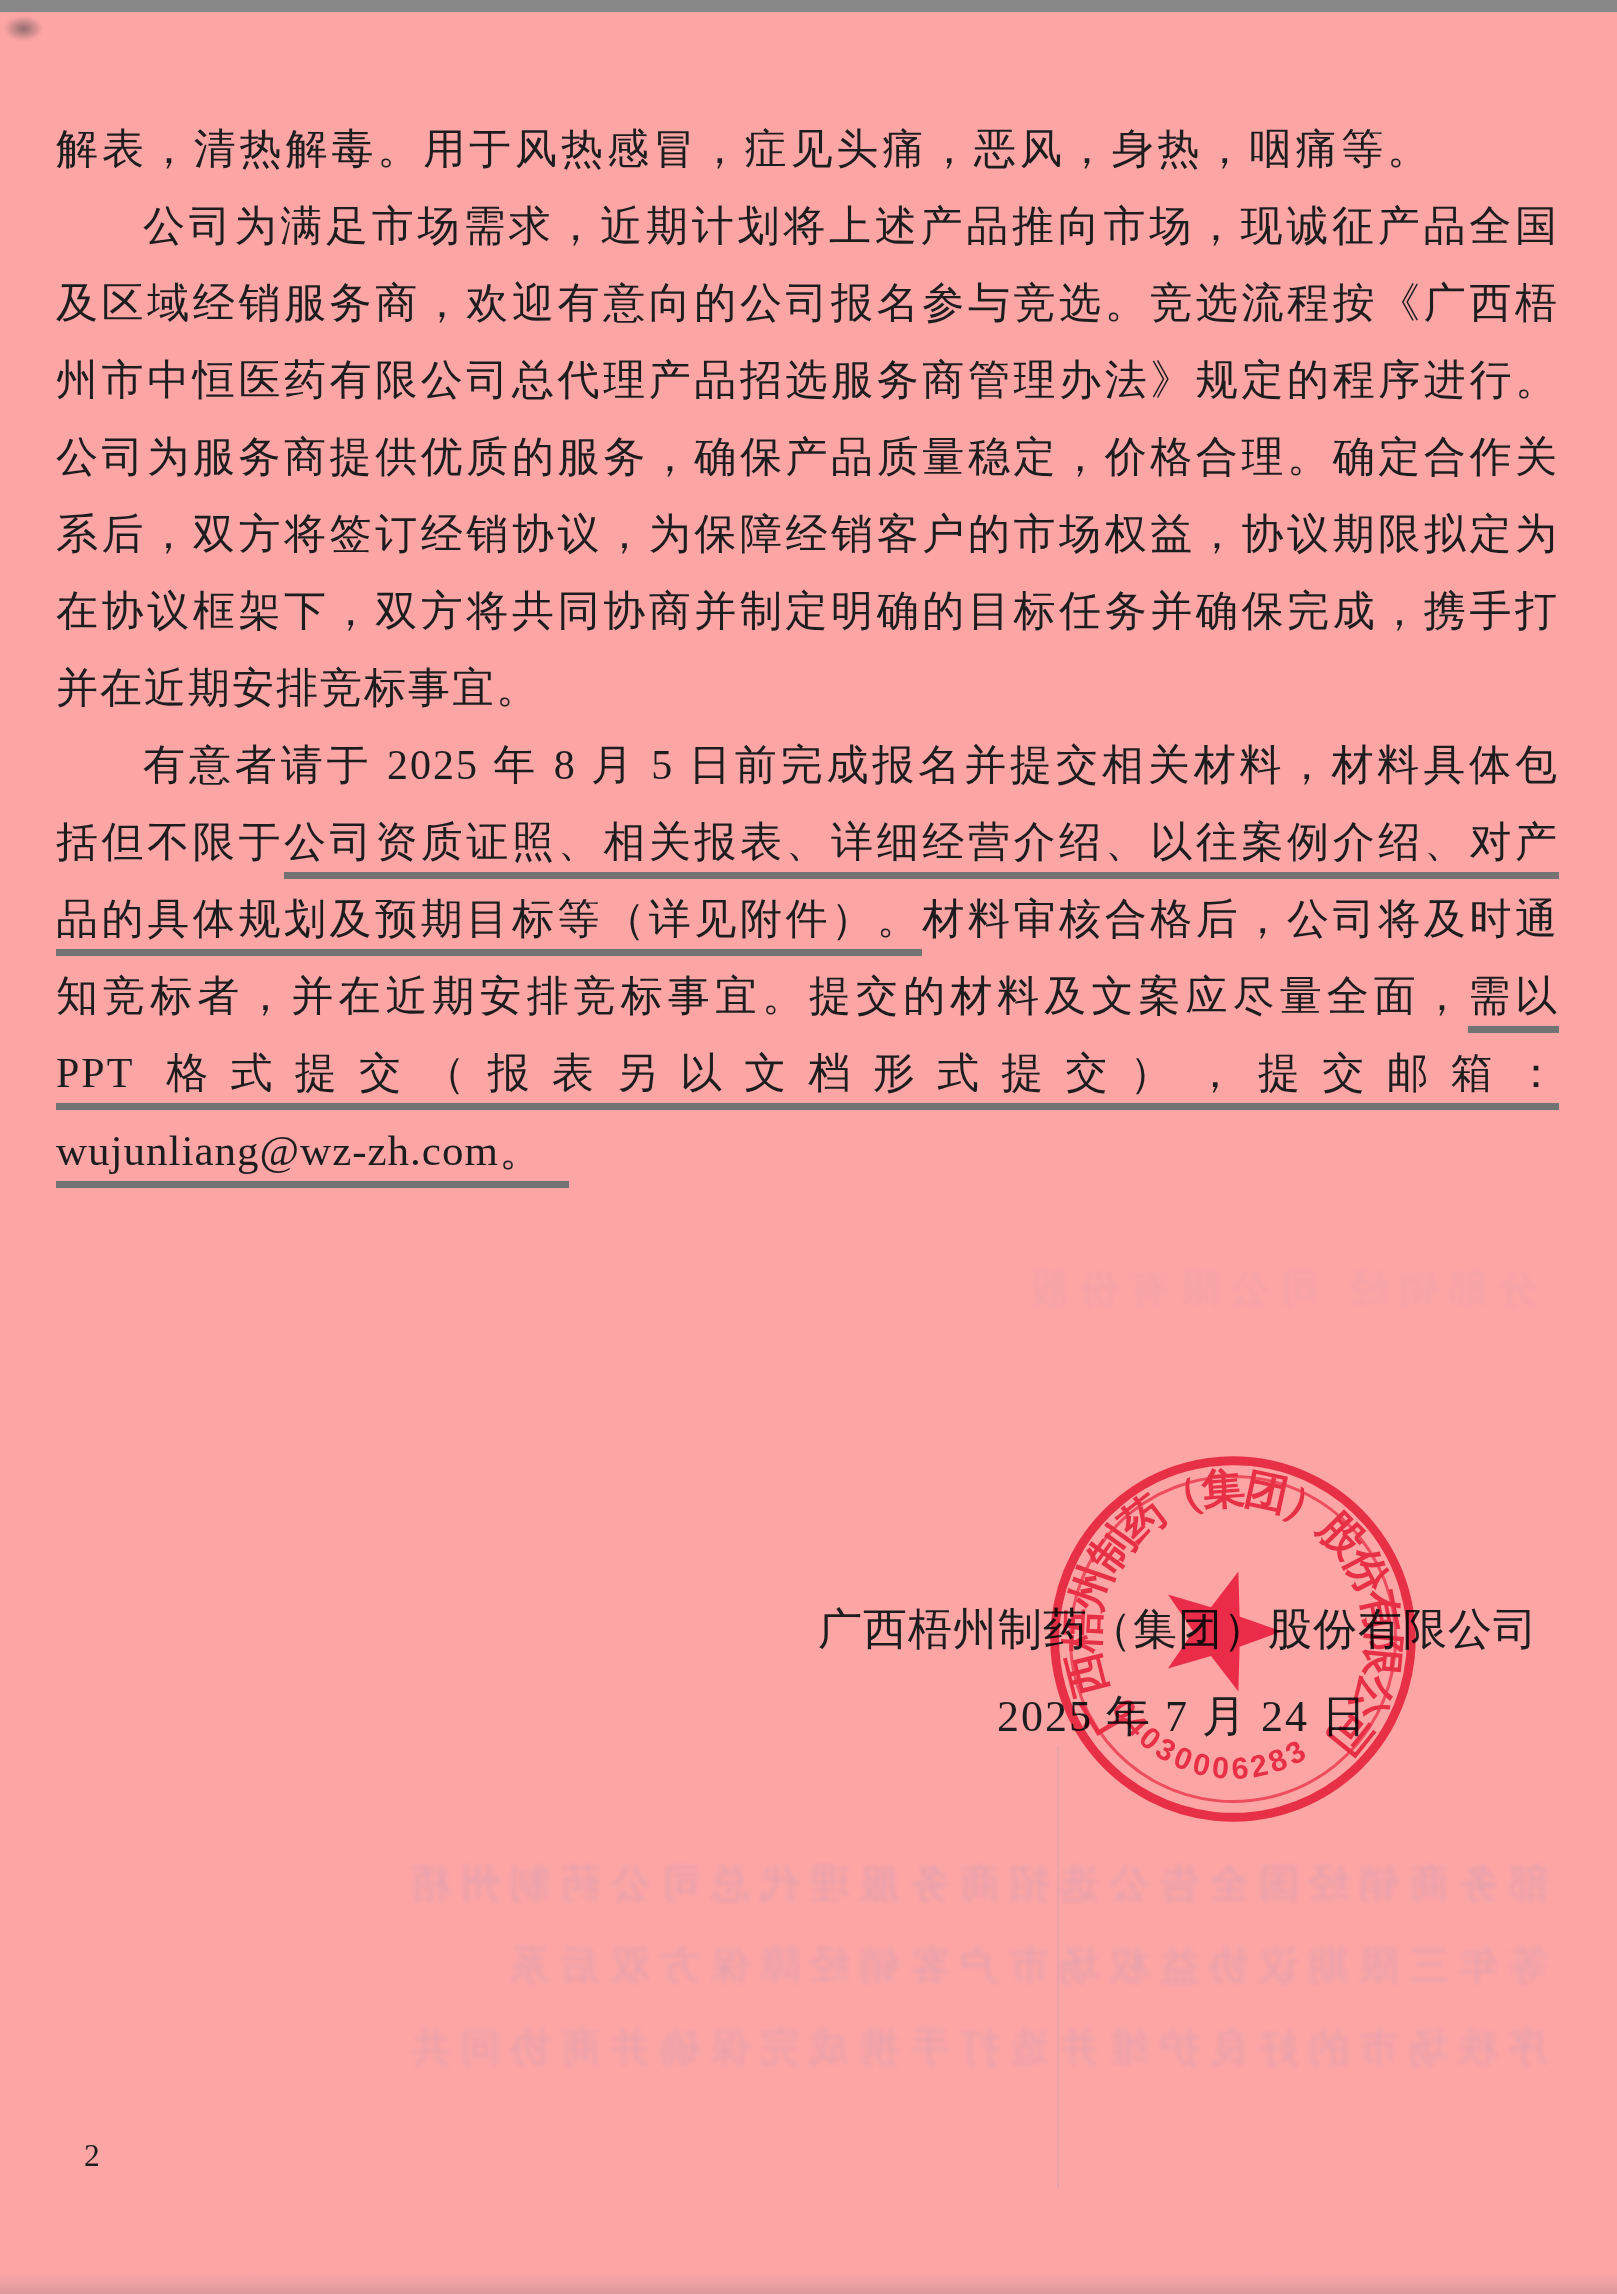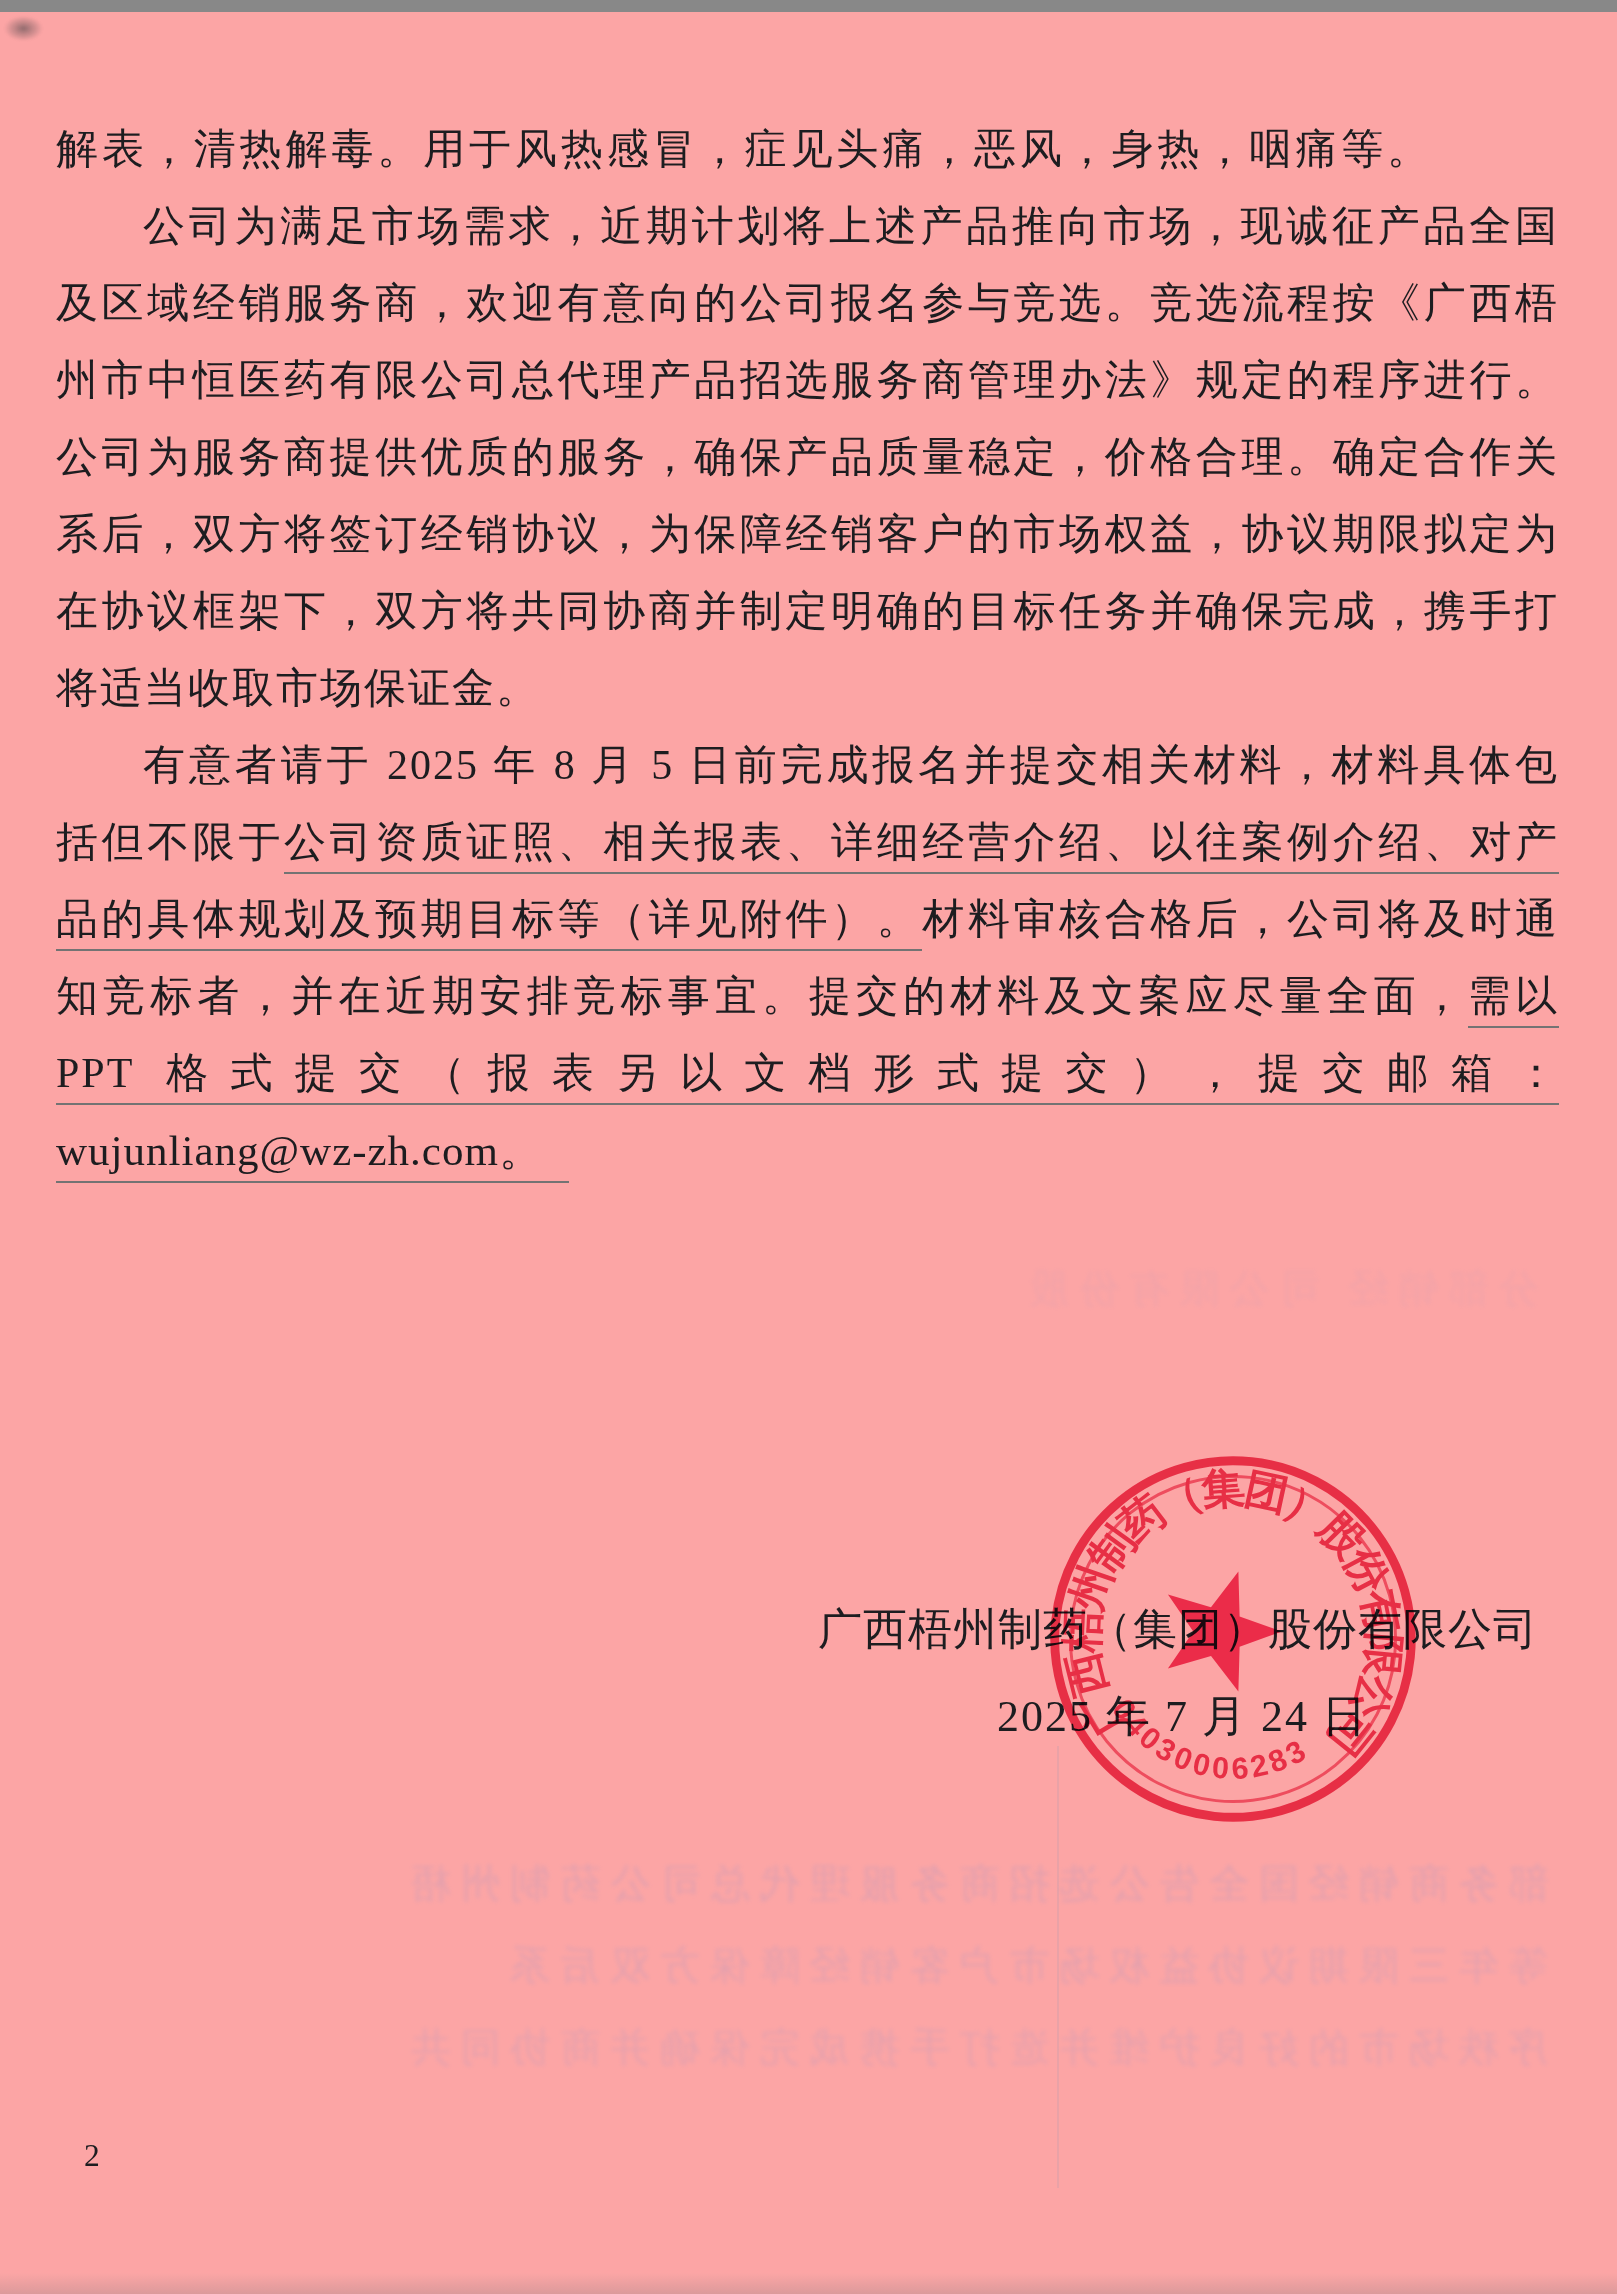--- a/index.html
+++ b/index.html
@@ -25,21 +25,21 @@
   .line.justify{
     text-align:justify;
     text-align-last:justify;
     text-justify:inter-character;
     white-space:normal;
   }
   .line.indent{text-indent:87px;}
   .line.loose{letter-spacing:3.9px;}
   .line.email{font-size:43px;letter-spacing:1px;}
   .line .u{
-    border-bottom:2px solid #737373;
+    border-bottom:7px solid #737373;
     padding-bottom:6.9px;
   }
   .line .u.tail{padding-right:25.6px;}
   .seg-gap{margin-left:185px;}
   
   .sig-company{
     position:absolute;left:818px;top:1588px;
     font-size:44px;letter-spacing:1px;white-space:nowrap;
     z-index:2;
   }
@@ -102,21 +102,21 @@
   <div class="ghost g4">分部销经 司公限有份股</div>
 
   <div class="body-text">
       <div class="line loose"><span class="">解表，清热解毒。用于风热感冒，症见头痛，恶风，身热，咽痛等。</span></div>
       <div class="line justify indent"><span class="">公司为满足市场需求，近期计划将上述产品推向市场，现诚征产品全国</span></div>
       <div class="line justify"><span class="">及区域经销服务商，欢迎有意向的公司报名参与竞选。竞选流程按《广西梧</span></div>
       <div class="line justify"><span class="">州市中恒医药有限公司总代理产品招选服务商管理办法》规定的程序进行。</span></div>
       <div class="line justify"><span class="">公司为服务商提供优质的服务，确保产品质量稳定，价格合理。确定合作关</span></div>
       <div class="line justify"><span class="">系后，双方将签订经销协议，为保障经销客户的市场权益，协议期限拟定为</span></div>
       <div class="line justify"><span class="">在协议框架下，双方将共同协商并制定明确的目标任务并确保完成，携手打</span></div>
-      <div class="line"><span class="">将适当收取市场保证金。</span></div>
+      <div class="line"><span class="">并在近期安排竞标事宜。</span></div>
       <div class="line justify indent"><span class="">有意者请于 2025 年 8 月 5 日前完成报名并提交相关材料，材料具体包</span></div>
       <div class="line justify"><span class="">括但不限于</span><span class="u">公司资质证照、相关报表、详细经营介绍、以往案例介绍、对产</span></div>
       <div class="line justify"><span class="u">品的具体规划及预期目标等（详见附件）。</span><span class="">材料审核合格后，公司将及时通</span></div>
       <div class="line justify"><span class="">知竞标者，并在近期安排竞标事宜。提交的材料及文案应尽量全面，</span><span class="u">需以</span></div>
       <div class="line justify"><span class="u">PPT 格式提交（报表另以文档形式提交），提交邮箱：</span></div>
       <div class="line email"><span class="u tail">wujunliang@wz-zh.com。</span></div>
     </div>
 
   <div class="sig-company">广西梧州制药（集团）股份有限公司</div>
   <div class="sig-date">2025 年 7 月 24 日</div>

